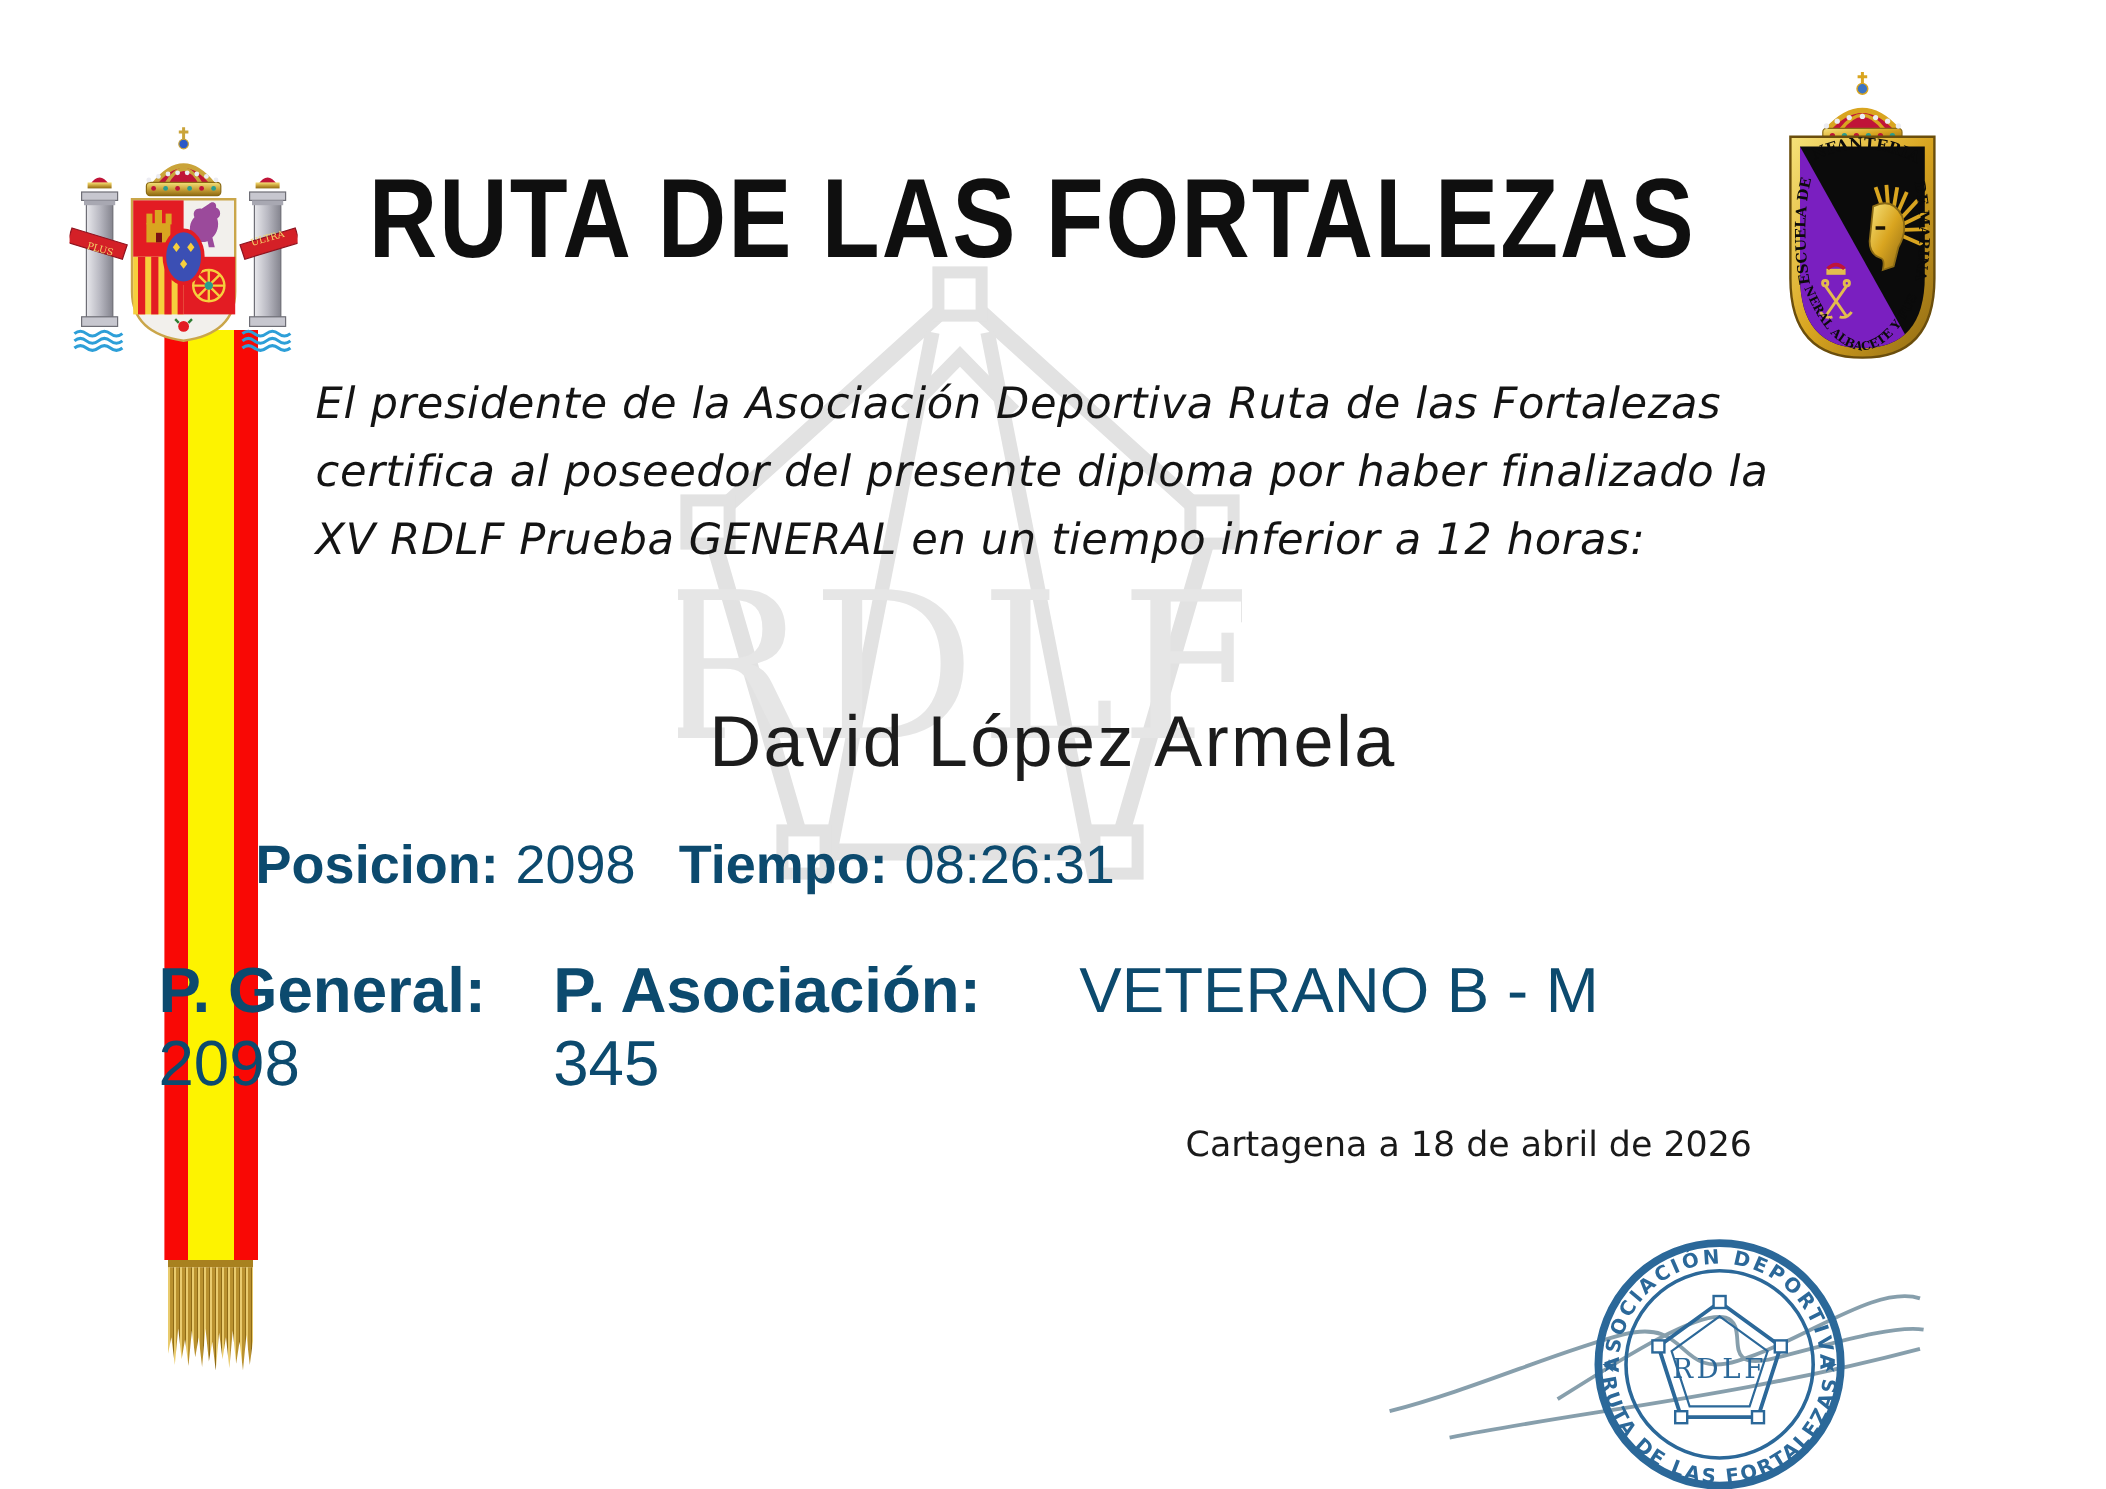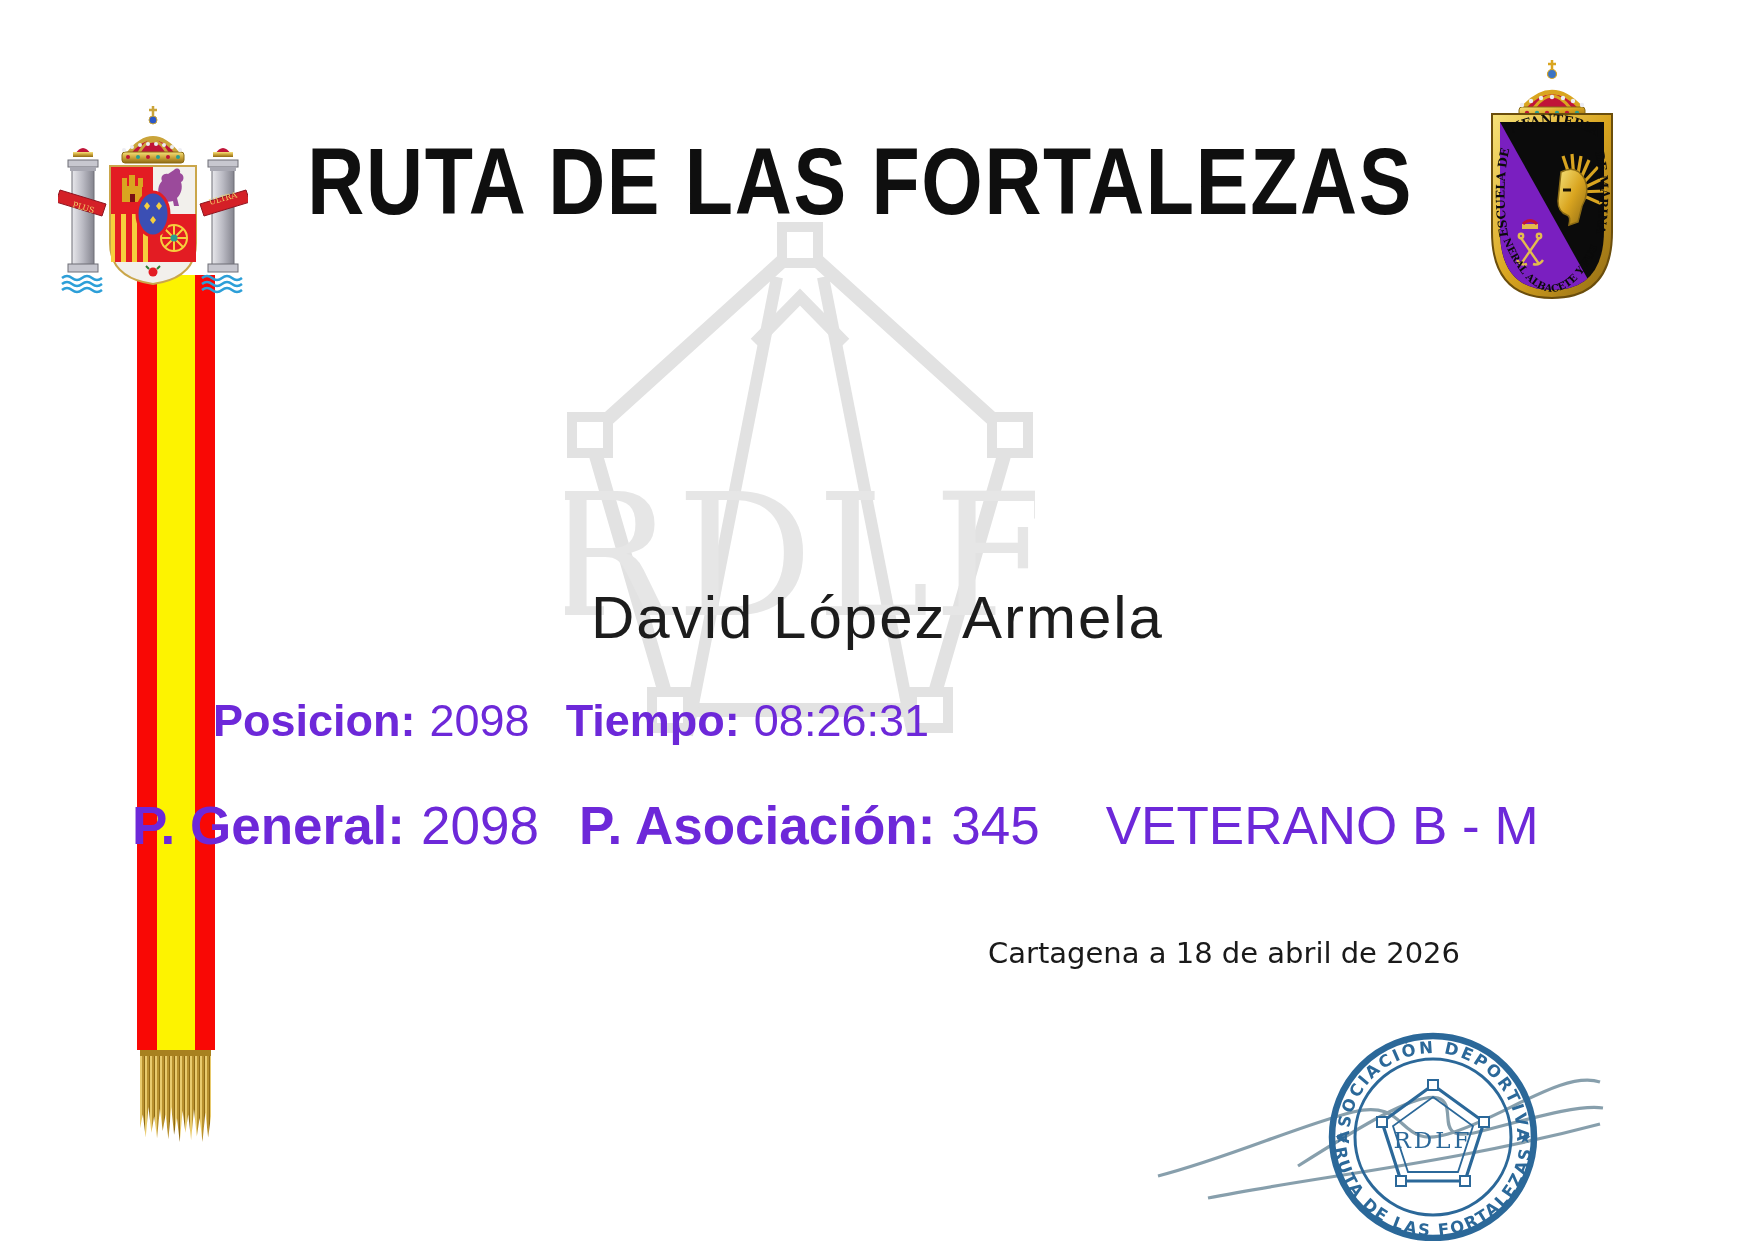--- a/index.html
+++ b/index.html
@@ -30,28 +30,28 @@
 
   
   .cert-text{left:263px;top:308px;width:1240px;z-index:2;font-family:"DejaVu Sans",sans-serif;
              font-style:italic;font-size:36px;line-height:57px;color:#141414;letter-spacing:.5px;}
 
   
   .recipient{left:0;top:583px;width:1755px;text-align:center;z-index:2;
              font-size:60px;letter-spacing:2px;color:#1c1c1c;font-family:"Liberation Sans",sans-serif;}
 
   
-  .stats-row{z-index:2;display:flex;align-items:flex-start;white-space:nowrap;color:#6d28d9;}
+  .stats-row{z-index:2;display:flex;align-items:flex-start;white-space:nowrap;color:#0c4a6e;}
   .row1{left:213px;top:695px;font-size:45px;}
   .row2{left:132px;top:795px;font-size:53px;}
   .pair{display:flex;align-items:baseline;}
   .pair .lbl{font-weight:700;}
   .row1 .pair{margin-right:36px;}
   .row1 .lbl{margin-right:14px;}
-  .row2 .pair{margin-right:40px;}
+  .row2 .pair{margin-right:40px;flex-direction:column;}
   .row2 .lbl{margin-right:16px;}
   .cat-name{margin-left:26px;}
 
   
   .footer-block{left:900px;top:935px;width:560px;text-align:right;z-index:2;
                 font-family:"DejaVu Sans",sans-serif;font-size:29px;line-height:37px;color:#1a1a1a;}
 
   
   .stampwrap{left:1148px;top:1008px;width:460px;height:233px;z-index:3;}
 </style>
@@ -254,20 +254,25 @@
         <path id="emRight" d="M114 84 Q130 134 116 198" fill="none"></path>
         <path id="emBottom" d="M28 192 Q48 238 75 240 Q102 238 122 192" fill="none"></path>
         <text font-size="12"><textPath href="#emLeft" startOffset="50%" text-anchor="middle">ESCUELA DE</textPath></text>
         <text font-size="13"><textPath href="#emTop" startOffset="50%" text-anchor="middle">INFANTERIA</textPath></text>
         <text font-size="12"><textPath href="#emRight" startOffset="50%" text-anchor="middle">DE MARINA</textPath></text>
         <text font-size="10"><textPath href="#emBottom" startOffset="50%" text-anchor="middle">GENERAL ALBACETE Y FUSTER</textPath></text>
       </g>
     </g>
   </svg>
 
+  <div class="abs cert-text">
+    <div>El presidente de la Asociación Deportiva Ruta de las Fortalezas</div>
+    <div>certifica al poseedor del presente diploma por haber finalizado la</div>
+    <div>XV RDLF Prueba GENERAL en un tiempo inferior a 12 horas:</div>
+  </div>
 
   <div class="abs recipient">David López Armela</div>
 
   <div class="abs stats-row row1">
     <span class="pair">
       <span class="lbl">Posicion:</span>
       <span class="val">2098</span>
     </span>
     <span class="pair">
       <span class="lbl">Tiempo:</span>

